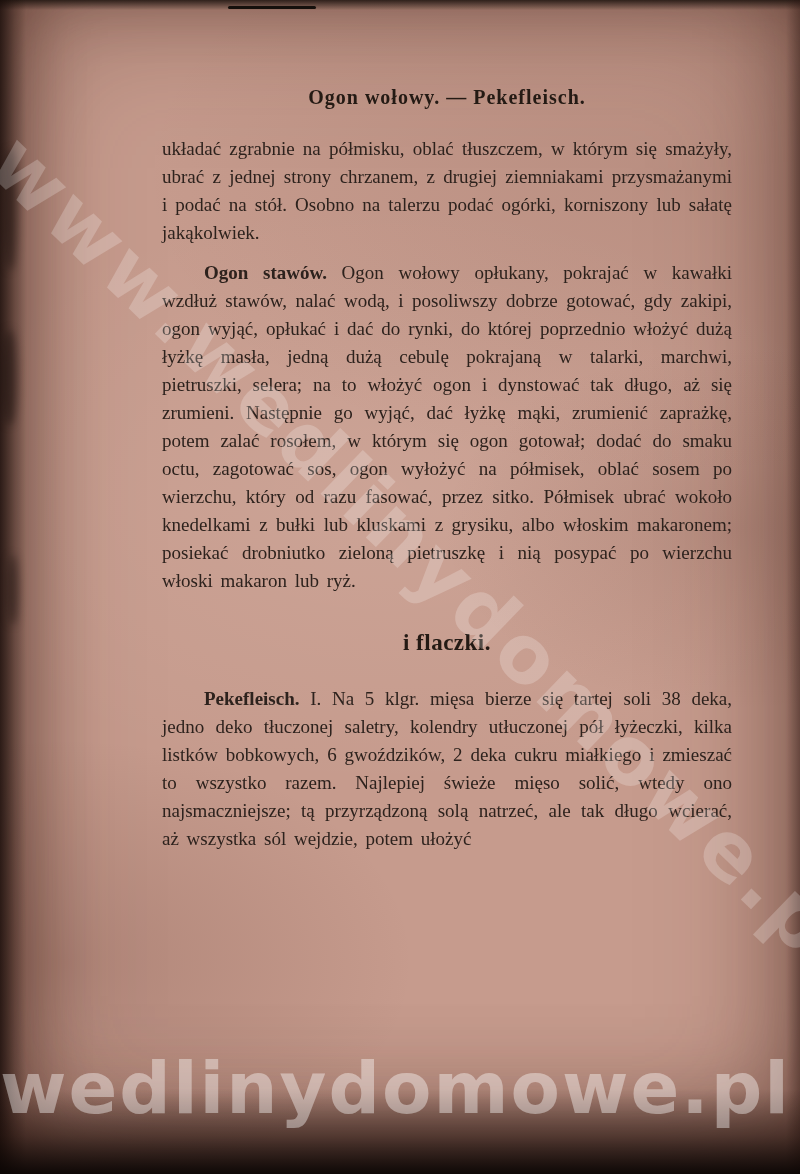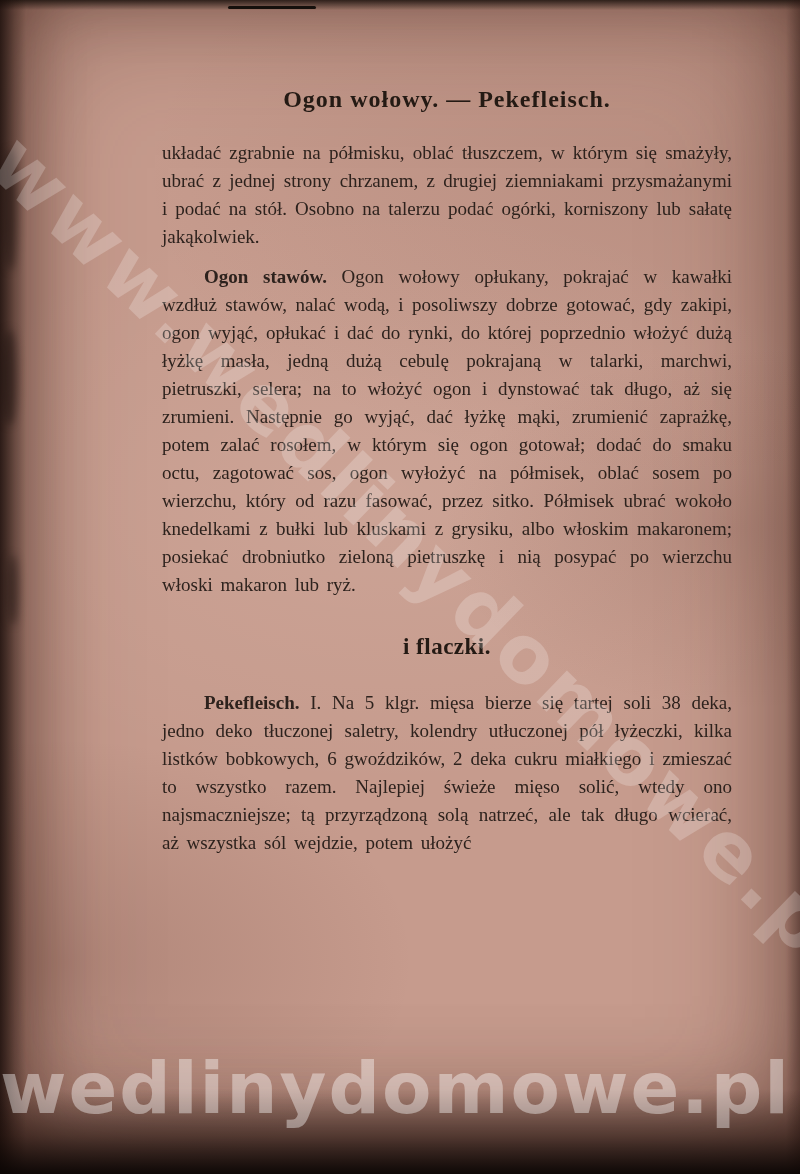--- a/index.html
+++ b/index.html
@@ -47,21 +47,21 @@
   .stain { position: absolute; background: rgba(20,10,8,0.45); filter: blur(4px); z-index: 1; }
   .stain.s1 { left: 4px; top: 150px; width: 13px; height: 120px; border-radius: 45%; }
   .stain.s2 { left: 2px; top: 330px; width: 15px; height: 95px;  border-radius: 45%; }
   .stain.s3 { left: 8px; top: 555px; width: 10px; height: 70px;  border-radius: 45%; }
 
   .content {
     position: absolute; left: 150px; top: 86px; width: 594px;
     color: #2d221d; z-index: 2;
   }
   .running-head {
-    font-size: 24px; font-weight: bold; text-align: center;
+    font-size: 20px; font-weight: bold; text-align: center;
     letter-spacing: 1px; margin: 0 0 26px 0; color: #241a14;
   }
   .para {
     font-size: 19px; line-height: 28px; text-align: justify;
     margin: 12px; word-spacing: 3px;
   }
   .para.indent { text-indent: 42px; }
   .lead { font-weight: bold; }
   .section-heading {
     font-size: 23px; font-weight: bold; text-align: center;

